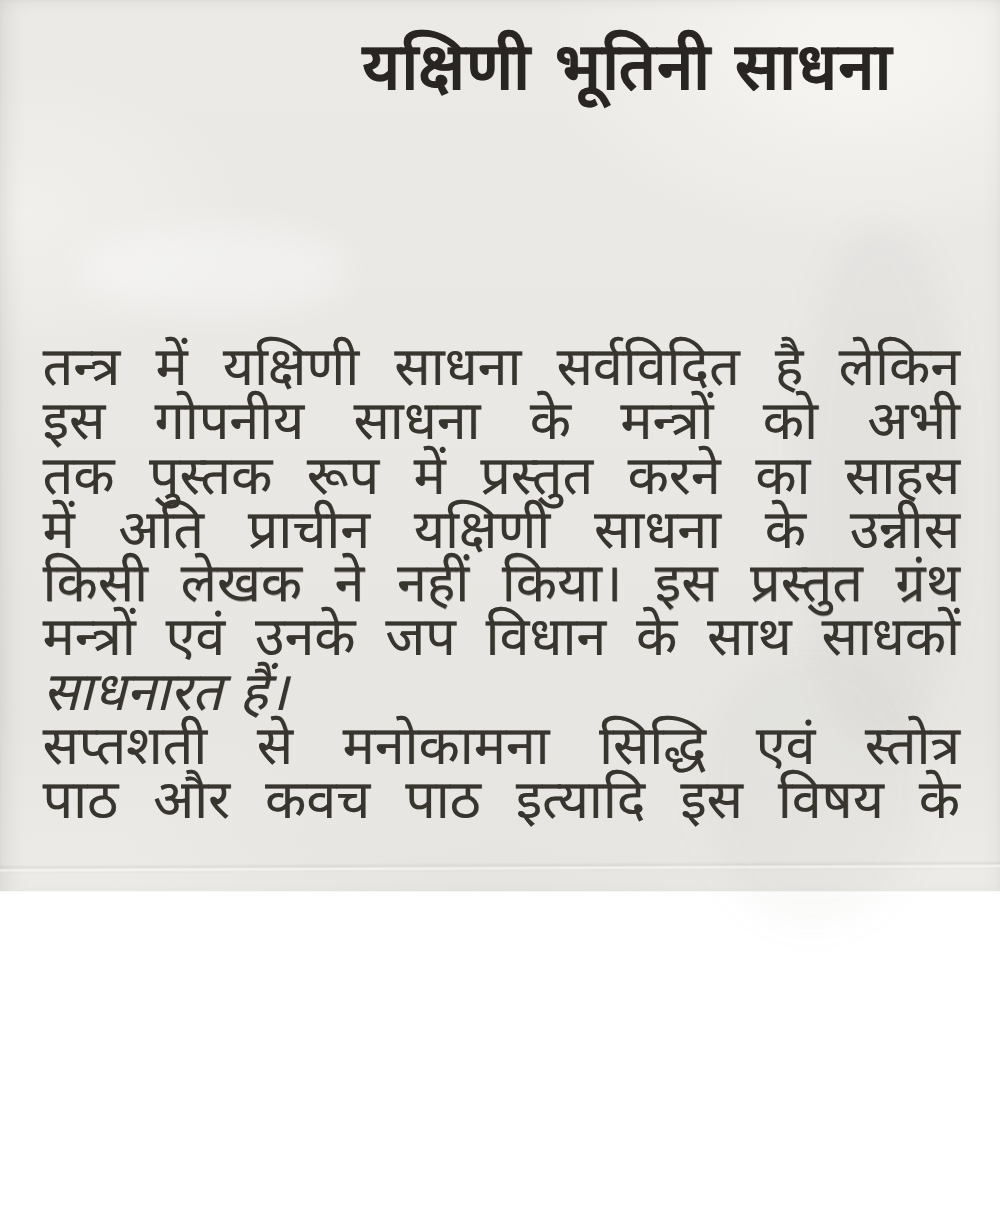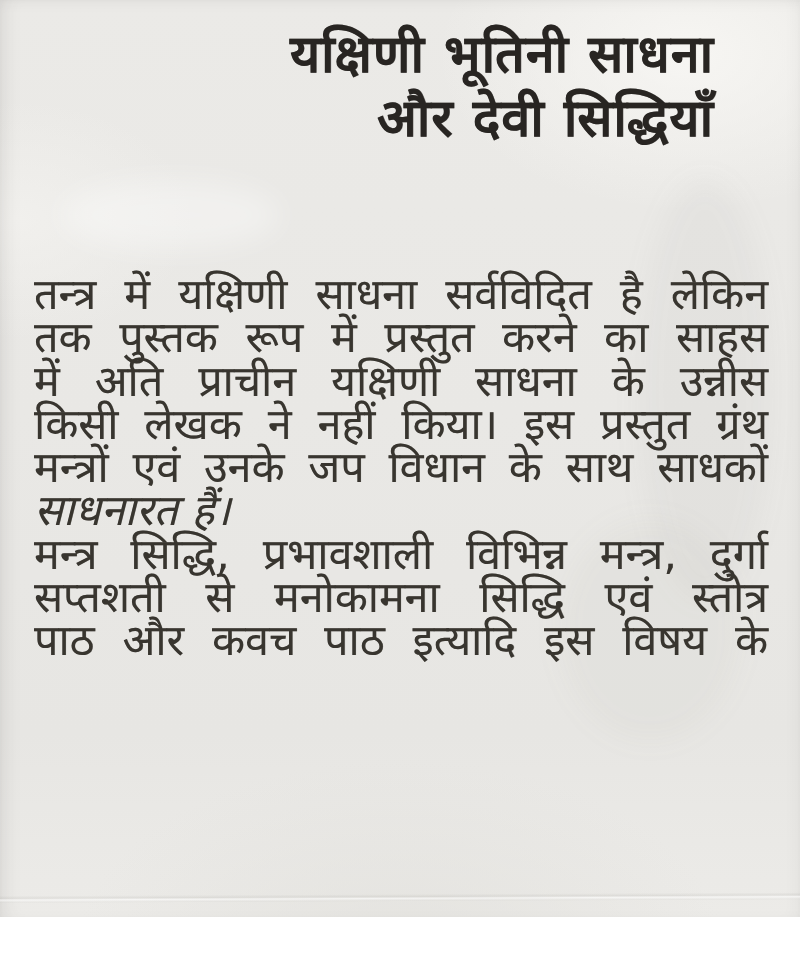--- a/index.html
+++ b/index.html
@@ -7,21 +7,21 @@
     padding: 0;
     width: 800px;
     height: 973px;
     overflow: hidden;
     font-family: "DejaVu Sans", "Liberation Sans", sans-serif;
   }
 
   .page {
     position: relative;
     width: 800px;
-    height: 917px;
+    height: 713px;
     background:
       radial-gradient(ellipse 420px 260px at 86% 6%, rgba(248,247,244,0.9) 0%, rgba(248,247,244,0) 60%),
       radial-gradient(ellipse 300px 200px at 2% 24%, rgba(244,243,240,0.7) 0%, rgba(244,243,240,0) 60%),
       radial-gradient(ellipse 500px 300px at 50% 104%, rgba(226,225,221,0.8) 0%, rgba(226,225,221,0) 65%),
       linear-gradient(180deg, #ebeae7 0%, #e9e8e5 45%, #e7e6e3 80%, #ecebe8 100%);
     box-shadow:
       inset 14px 0 22px -16px rgba(60,58,54,0.18),
       inset -12px 0 20px -16px rgba(60,58,54,0.10),
       inset 0 10px 18px -14px rgba(60,58,54,0.10);
   }
@@ -92,36 +92,35 @@
 <body>
 
 <div class="page">
 
   <div class="smudge smudge-1"></div>
   <div class="smudge smudge-2"></div>
   <div class="smudge smudge-3"></div>
 
   <div class="chapter-title">
     <div class="title-line">यक्षिणी भूतिनी साधना</div>
-    <div class="title-line">और देवी सिद्धियाँ</div>
   </div>
 
   <div class="body-text">
 
     <div class="para">
       <div class="text-line">तन्त्र में यक्षिणी साधना सर्वविदित है लेकिन</div>
+      <div class="text-line">इस गोपनीय साधना के मन्त्रों को अभी</div>
       <div class="text-line">तक पुस्तक रूप में प्रस्तुत करने का साहस</div>
       <div class="text-line">में अति प्राचीन यक्षिणी साधना के उन्नीस</div>
       <div class="text-line">किसी लेखक ने नहीं किया। इस प्रस्तुत ग्रंथ</div>
       <div class="text-line">मन्त्रों एवं उनके जप विधान के साथ साधकों</div>
       <div class="text-line para-end">साधनारत हैं।</div>
     </div>
 
     <div class="para">
-      <div class="text-line">मन्त्र सिद्धि, प्रभावशाली विभिन्न मन्त्र, दुर्गा</div>
       <div class="text-line">सप्तशती से मनोकामना सिद्धि एवं स्तोत्र</div>
       <div class="text-line">पाठ और कवच पाठ इत्यादि इस विषय के</div>
     </div>
 
   </div>
 
   <div class="crease"></div>
 
 </div>
 

